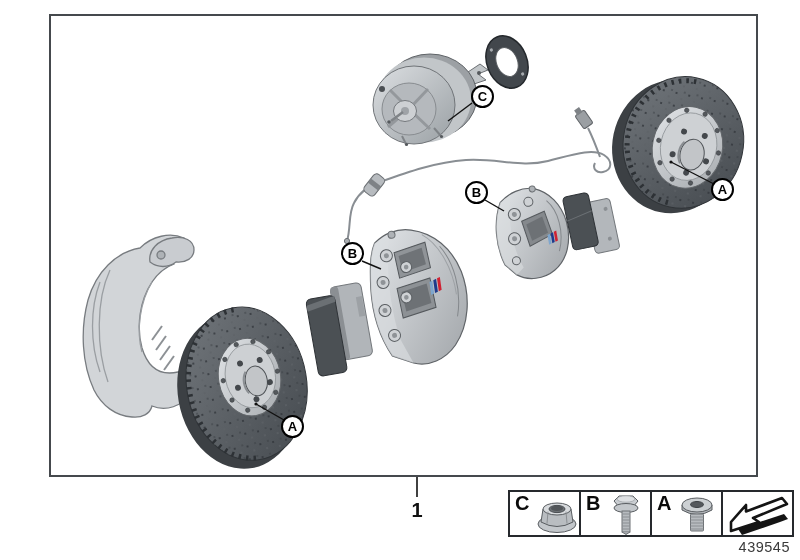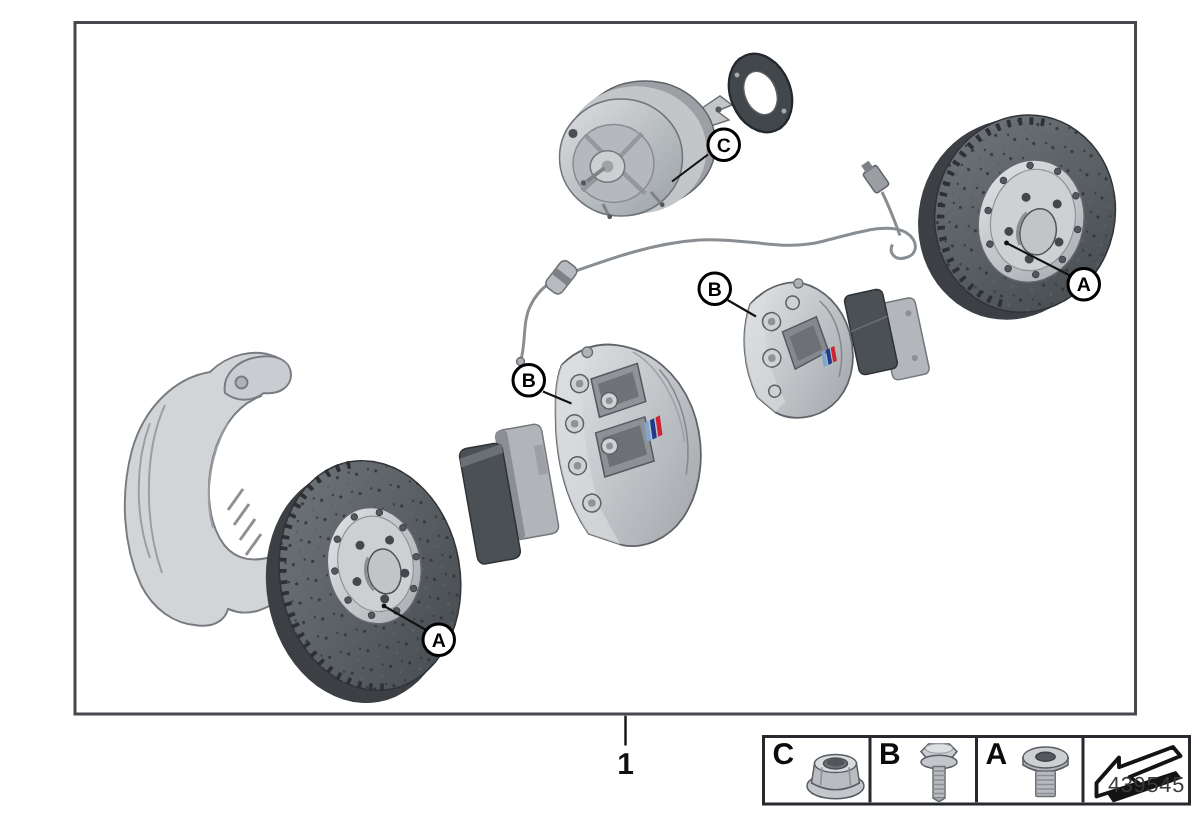--- a/index.html
+++ b/index.html
@@ -13,21 +13,21 @@
            font-size:13px;font-weight:bold;color:#000;cursor:pointer;z-index:5;}
   .item-number{position:absolute;left:404px;top:499px;width:26px;text-align:center;
                font-size:20px;font-weight:bold;color:#111;z-index:5;}
   .legend{position:absolute;left:508px;top:490px;width:286px;height:47px;border:2px solid #26292d;
           box-sizing:border-box;display:flex;background:#fff;z-index:5;}
   .legend-cell{flex:1;position:relative;border-right:2px solid #26292d;}
   .legend-cell:last-child{border-right:none;}
   .legend-letter{position:absolute;left:5px;top:0px;font-size:20px;font-weight:bold;color:#0b0b0b;}
   .legend-icon{position:absolute;left:22px;top:1px;}
   .arrow-icon{position:absolute;left:3px;top:2px;}
-  .drawing-number{position:absolute;left:700px;top:516px;width:90px;text-align:right;
+  .drawing-number{position:absolute;left:700px;top:539px;width:90px;text-align:right;
                   font-size:14.5px;color:#3a3a3a;letter-spacing:.5px;z-index:5;}
 </style>
 </head>
 <body>
 
 <div class="page">
 
   <svg class="drawing-svg" width="800" height="560" viewBox="0 0 800 560">
     <defs>
       <linearGradient id="gDisc" x1="0" y1="0" x2="1" y2="1">

